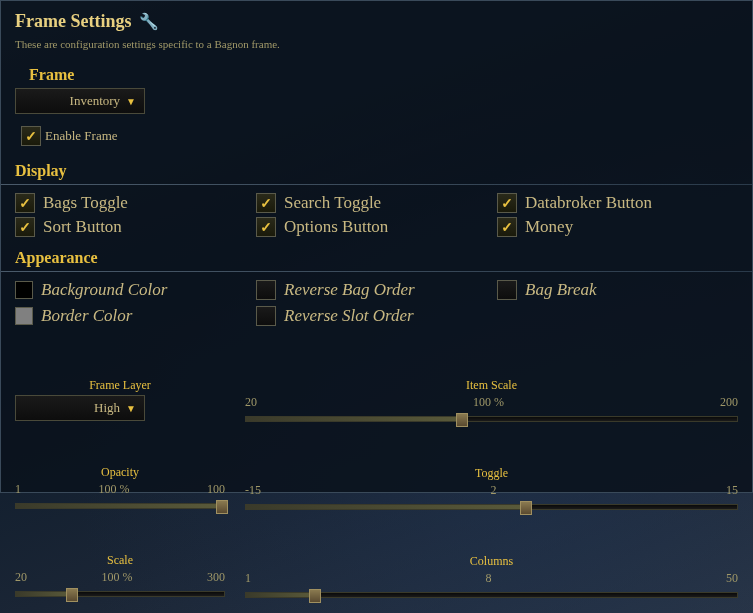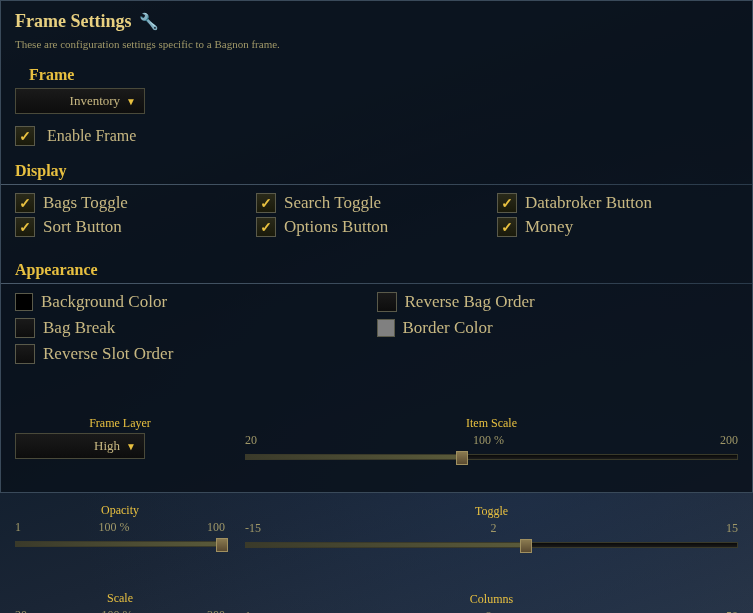--- a/index.html
+++ b/index.html
@@ -88,23 +88,23 @@
 
     .dropdown-arrow {
       color: #e8c040;
       font-size: 10px;
     }
 
     
     .checkbox-row {
       display: flex;
       align-items: center;
-      gap: 12px;
-      padding: 4px 14px;
-      font-size: 16px;
+      gap: 4px;
+      padding: 4px 20px;
+      font-size: 13px;
       color: #c8b882;
     }
 
     .checkbox-grid {
       display: grid;
       grid-template-columns: 1fr 1fr 1fr;
       padding: 2px 14px;
       row-gap: 4px;
     }
 
@@ -134,23 +134,24 @@
       font-weight: bold;
     }
 
     .checkbox-img.unchecked {
       background: linear-gradient(to bottom, #1a1a1a, #0d0d0d);
     }
 
     
     .appearance-grid {
       display: grid;
-      grid-template-columns: 1fr 1fr;
+      grid-template-columns: 1fr 1fr 1fr;
       padding: 2px 14px;
       row-gap: 6px;
+      font-style: italic;
     }
 
     .color-swatch {
       width: 18px;
       height: 18px;
       border: 1px solid #5a5a4a;
       flex-shrink: 0;
     }
 
     .color-swatch.black {
@@ -268,21 +269,21 @@
         <div class="checkbox-img checked"></div>
         <span>Options Button</span>
       </div>
       <div class="checkbox-cell">
         <div class="checkbox-img checked"></div>
         <span>Money</span>
       </div>
     </div>
   </div>
 
-  <div style="margin-top: 16px;">
+  <div style="margin-top: 4px;">
     <div class="section-label">Appearance</div>
     <div class="divider"></div>
     <div class="appearance-grid">
 
       <div class="checkbox-cell">
         <div class="color-swatch black"></div>
         <span>Background Color</span>
       </div>
       <div class="checkbox-cell">
         <div class="checkbox-img unchecked"></div>

